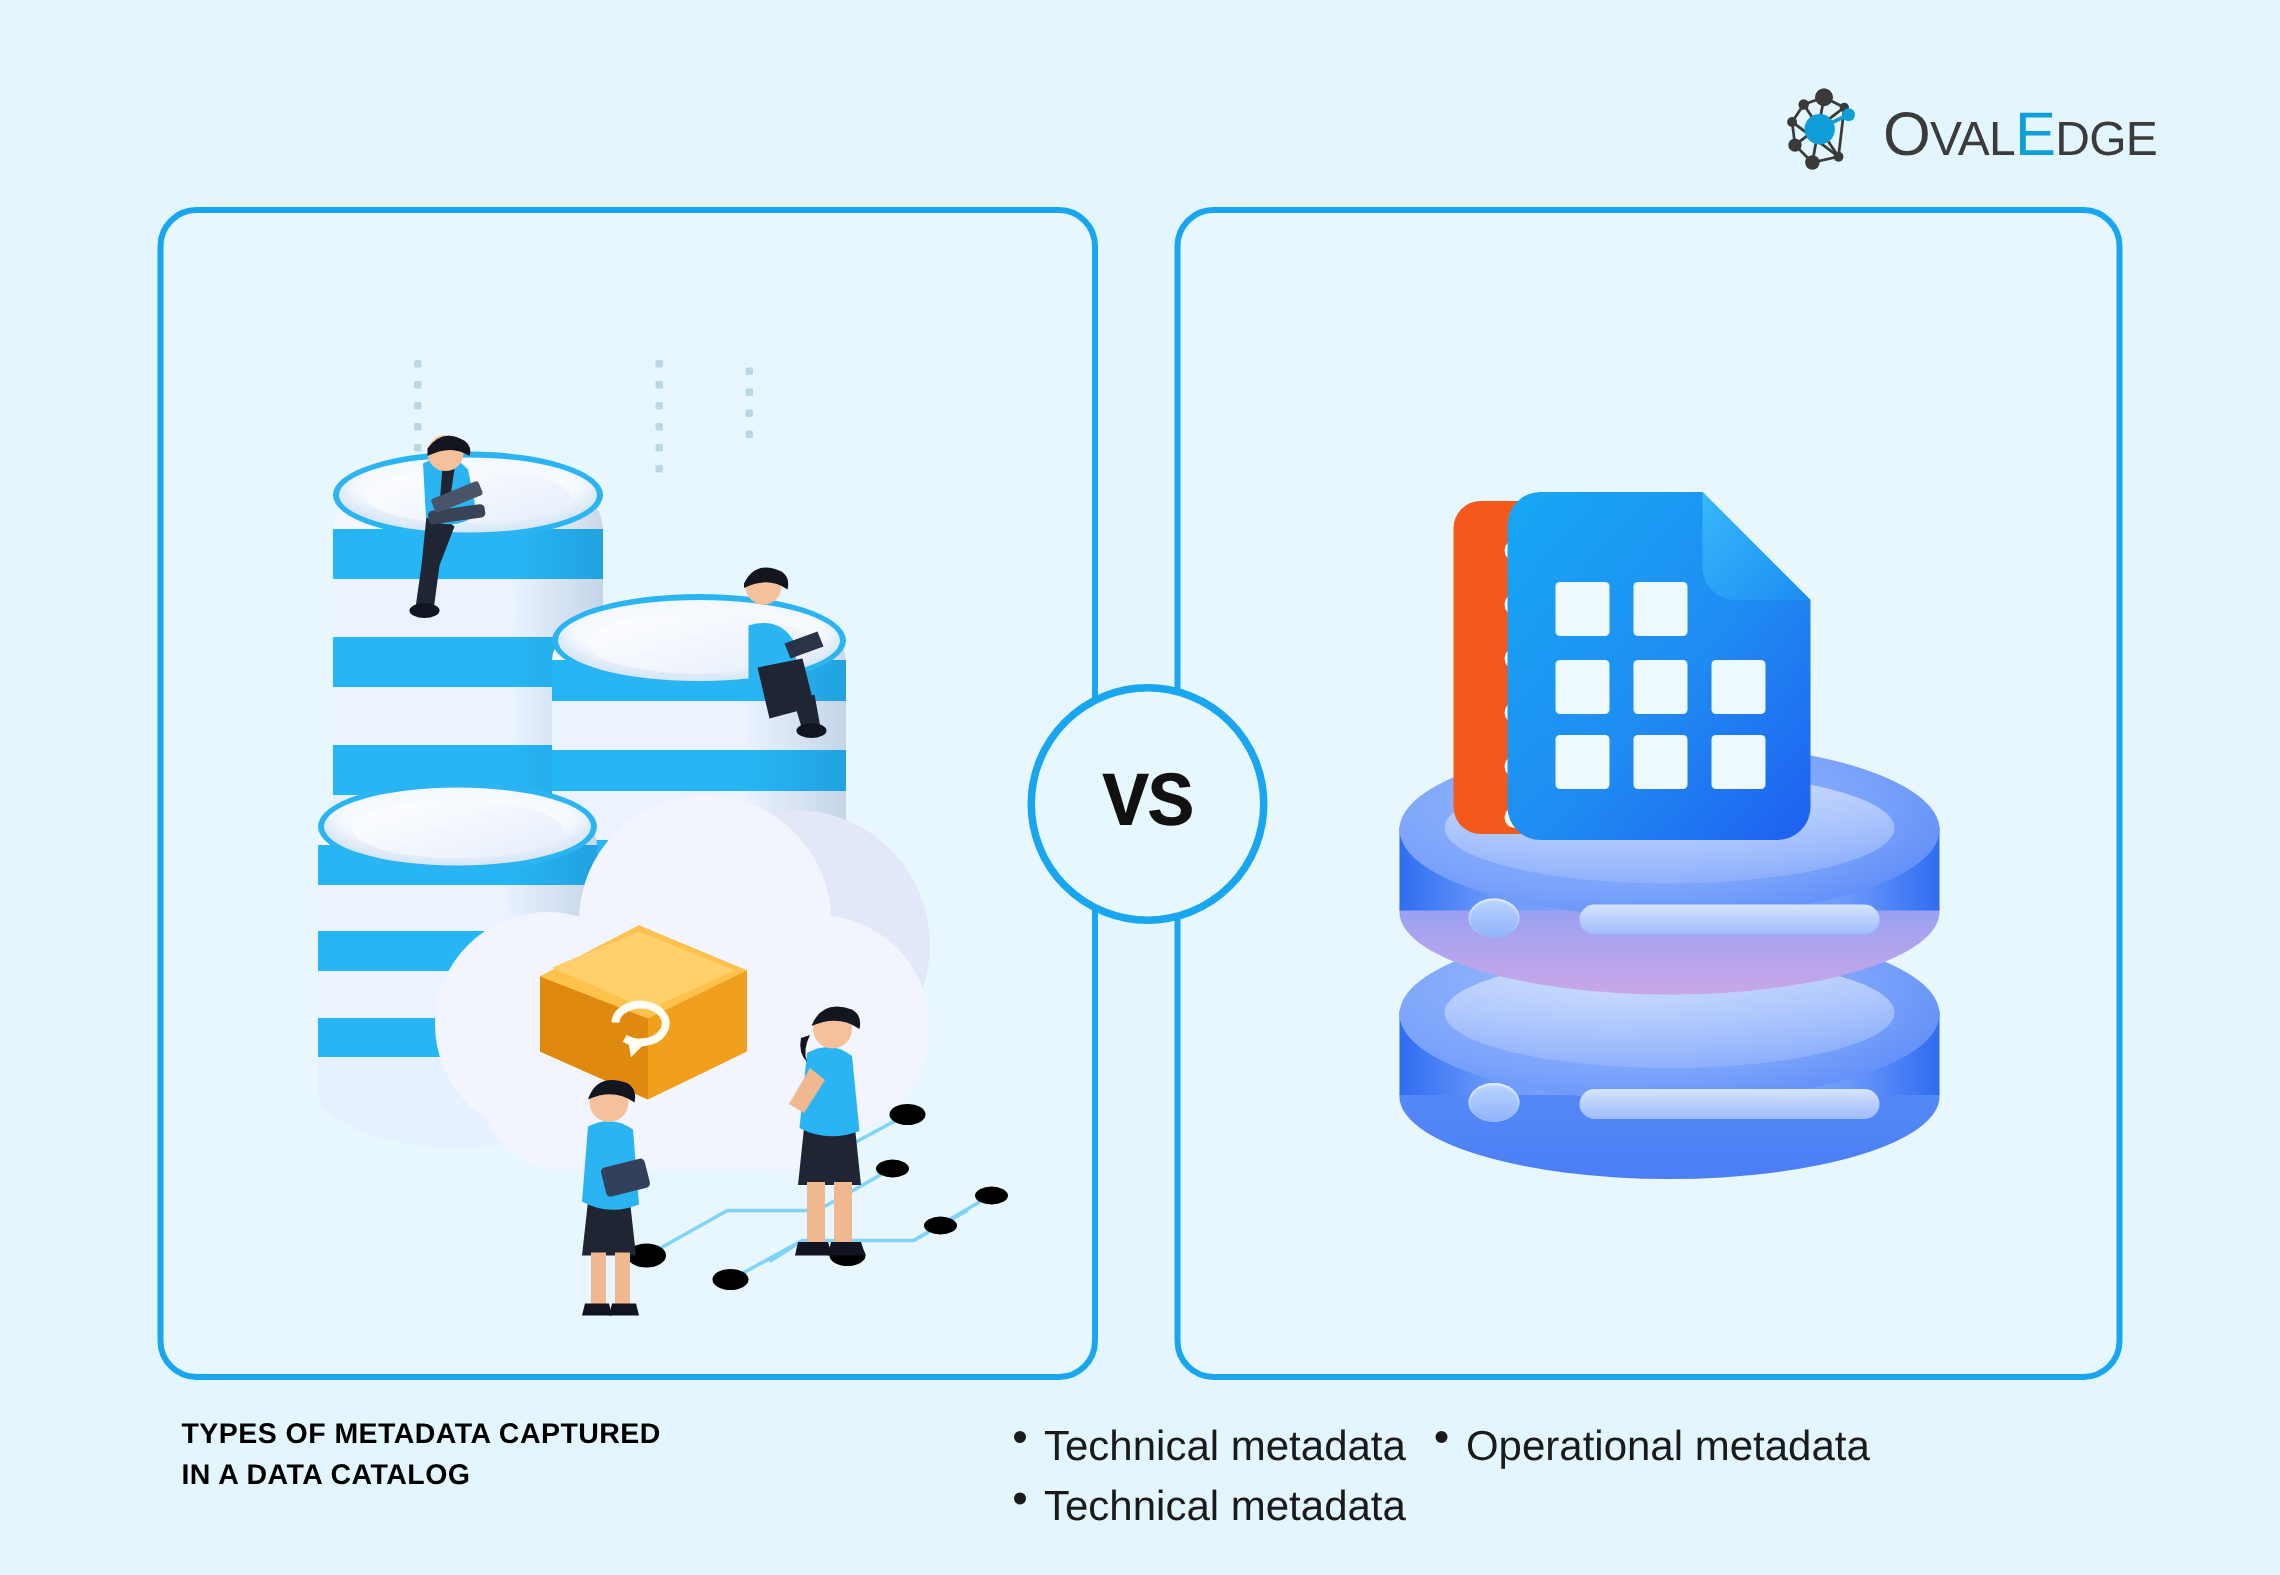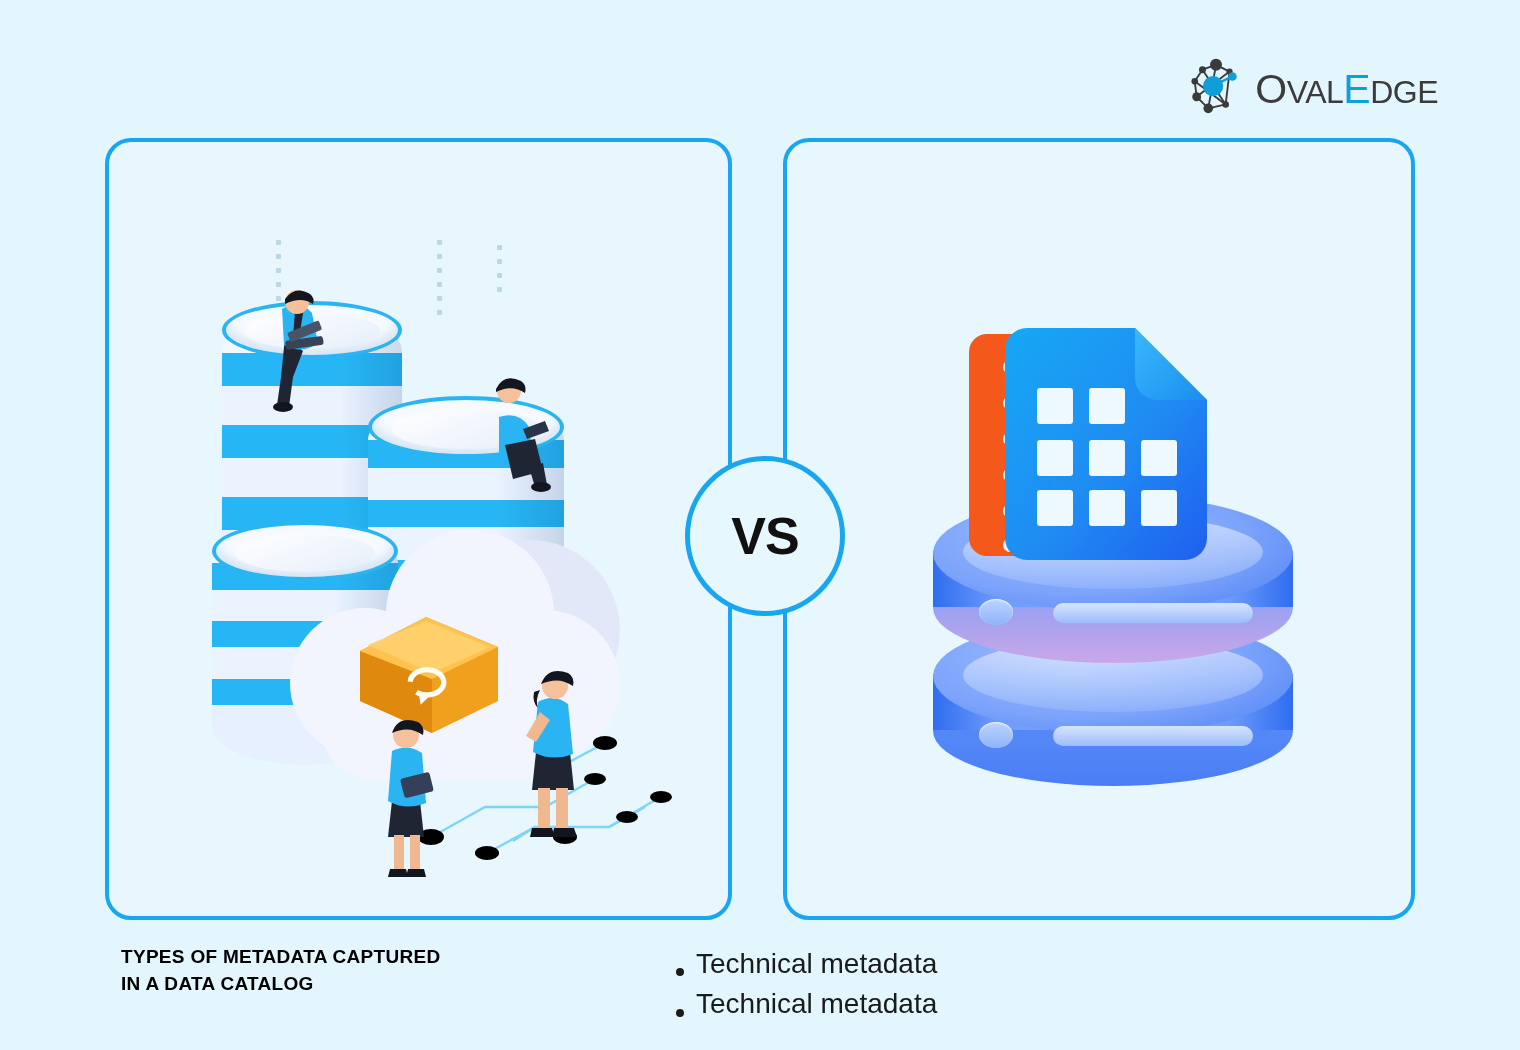--- a/index.html
+++ b/index.html
@@ -54,38 +54,39 @@
   #title-left  { left:142px; top:168px; }
   #title-right { left:828px; top:168px; }
 
   
   .vs-badge{
     position:absolute; left:685px; top:456px;
     width:160px; height:160px; border-radius:50%;
     border:5px solid #17a6ef; background:#e6f7fd;
     display:flex; align-items:center; justify-content:center;
     z-index:6;
+    font-family:Liberation Mono, monospace;
   }
   .vs-badge span{
     font-size:52px; font-weight:bold; color:#111111; letter-spacing:-1px;
   }
 
   
   .footer-caption{
     position:absolute; left:121px; top:944px;
     font-size:19px; font-weight:bold; color:#000000;
     line-height:1.42; letter-spacing:0.3px; white-space:pre-line;
   }
   .bullet-cols{
     position:absolute; left:676px; top:946px;
     display:flex; gap:20px;
   }
   .bullet-col{ display:flex; flex-direction:column; gap:4px; }
   .bullet-item{
-    display:flex; align-items:flex-end; gap:12px;
+    display:flex; align-items:center; gap:12px;
     font-size:28px; color:#1a1a1a; line-height:1.3; white-space:nowrap;
   }
   .bullet-dot{
     width:8px; height:8px; border-radius:50%;
     background:#1a1a1a; flex:none; transform:translateY(-6px);
   }
 
   
   .illus{ position:absolute; }
   .dots-col{ position:absolute; display:flex; flex-direction:column; gap:9px; }
@@ -399,16 +400,20 @@
       <div class="bullet-item">
         <span class="bullet-dot"></span>
         <span>Technical metadata</span>
       </div>
       <div class="bullet-item">
         <span class="bullet-dot"></span>
         <span>Technical metadata</span>
       </div>
     </div>
     <div class="bullet-col">
+      <div class="bullet-item">
+        <span class="bullet-dot"></span>
+        <span>Operational metadata</span>
+      </div>
     </div>
   </div>
 
 </div>
 
 </body></html>

